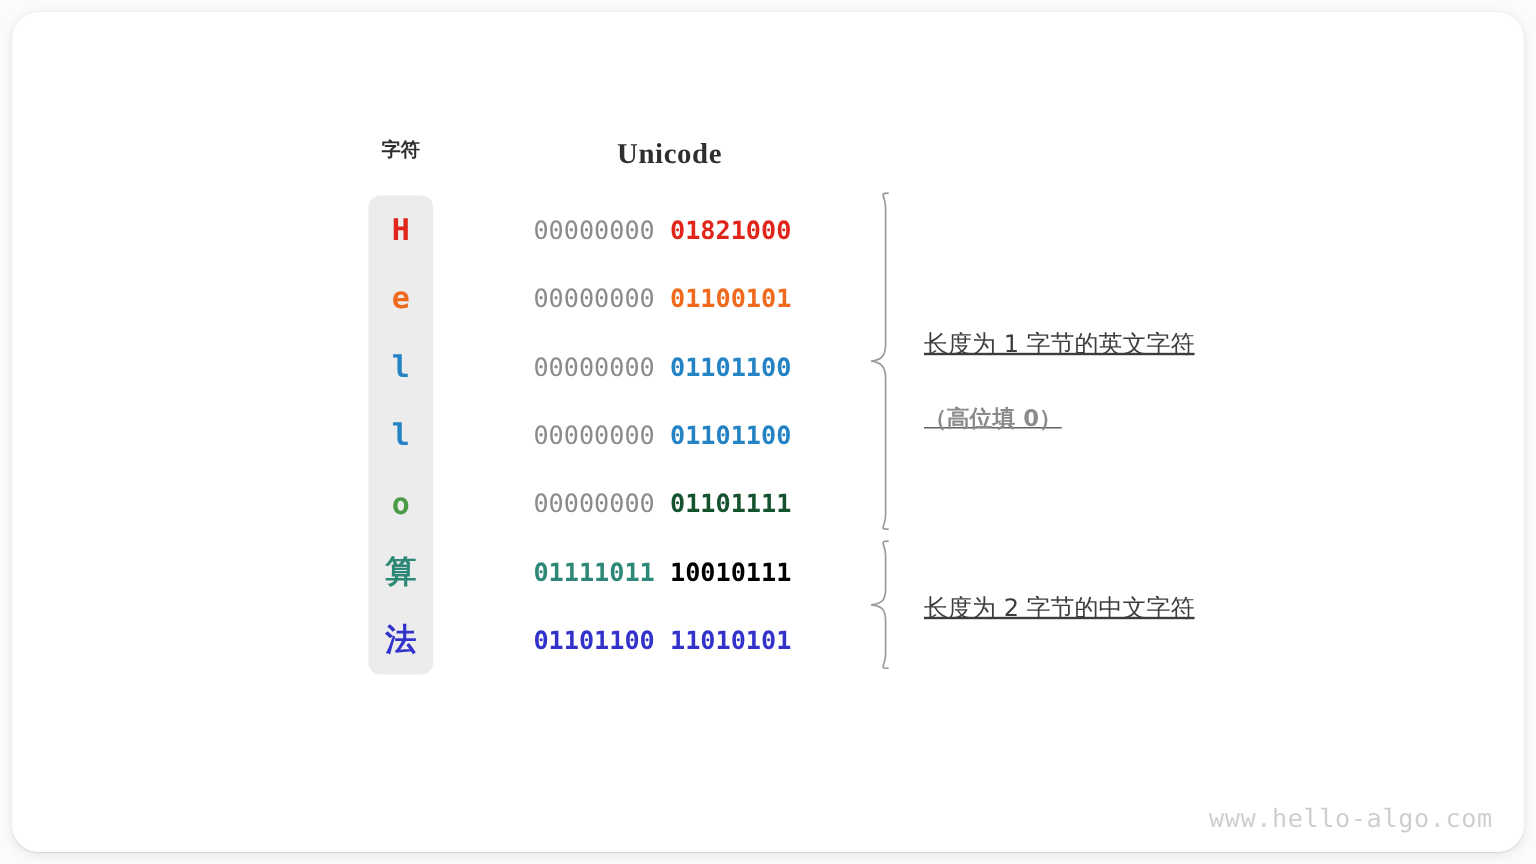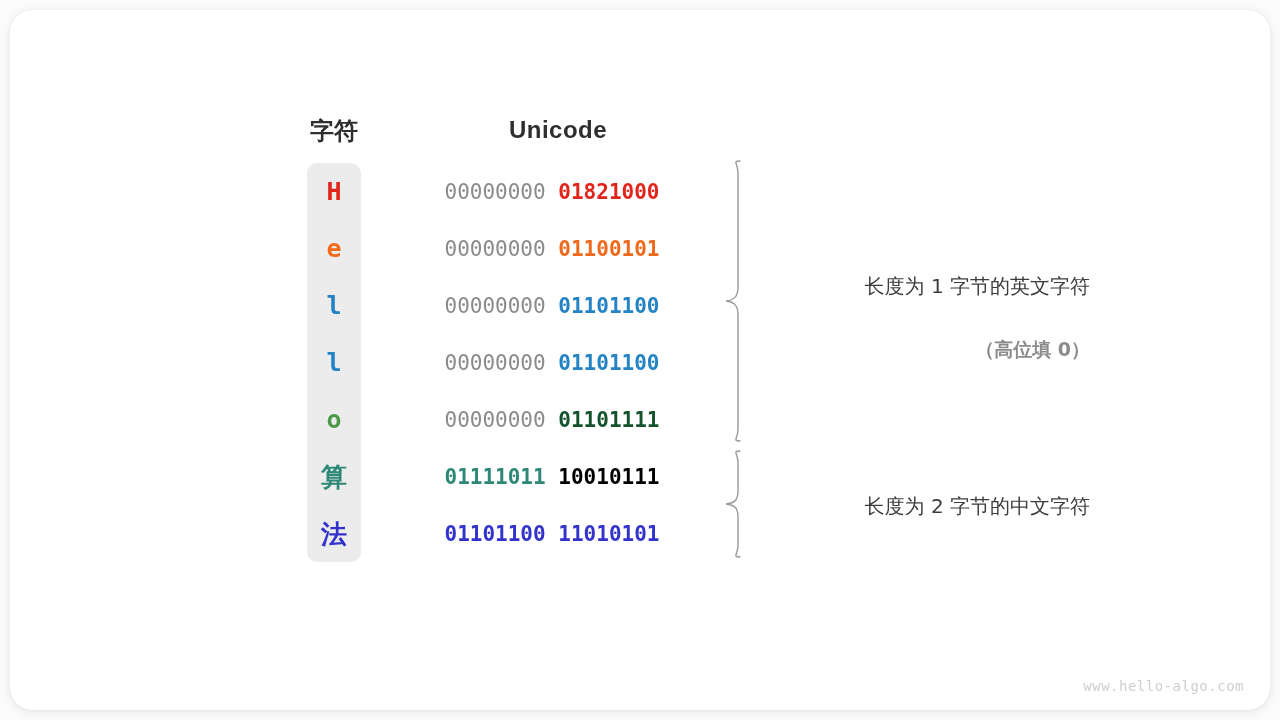--- a/index.html
+++ b/index.html
@@ -39,30 +39,30 @@
     position: absolute;
     font-weight: bold;
     color: #2f2f2f;
     white-space: nowrap;
   }
   .col-header-char {
     left: 307px;
     top: 115px;
     width: 54px;
     text-align: center;
-    font-size: 24px;
+    font-size: 16px;
     font-family: "Liberation Sans", "DejaVu Sans", sans-serif;
   }
   .col-header-unicode {
     left: 432px;
     top: 116px;
     width: 252px;
     text-align: center;
     font-size: 24px;
-    font-family: Liberation Sans, sans-serif;
+    font-family: Liberation Serif, serif;
     letter-spacing: 0.5px;
   }
 
   
   .char-column-bg {
     position: absolute;
     left: 307px;
     top: 163px;
     width: 54px;
     height: 399px;
@@ -118,42 +118,43 @@
 
   
   .brace {
     position: absolute;
   }
   .brace svg { display: block; }
 
   
   .annotation {
     position: absolute;
-    text-align: right;
+    text-align: left;
     font-family: "DejaVu Sans", "Liberation Sans", sans-serif;
     color: #3c3c3c;
     font-size: 20px;
     line-height: 1.8;
     white-space: nowrap;
+    text-decoration: underline;
   }
   .annotation .sub {
     display: block;
     color: #8b8b8b;
     font-weight: bold;
     font-size: 19px;
     margin-top: 28px;
   }
 
   
   .watermark {
     position: absolute;
     right: 36px;
     bottom: 26px;
     font-family: "DejaVu Sans Mono", "Liberation Mono", monospace;
-    font-size: 14px;
+    font-size: 21px;
     color: #cfcfcf;
     letter-spacing: 0.5px;
   }
 </style>
 </head>
 <body>
 
 <div id="figure-canvas">
 
   <div class="card"></div>

